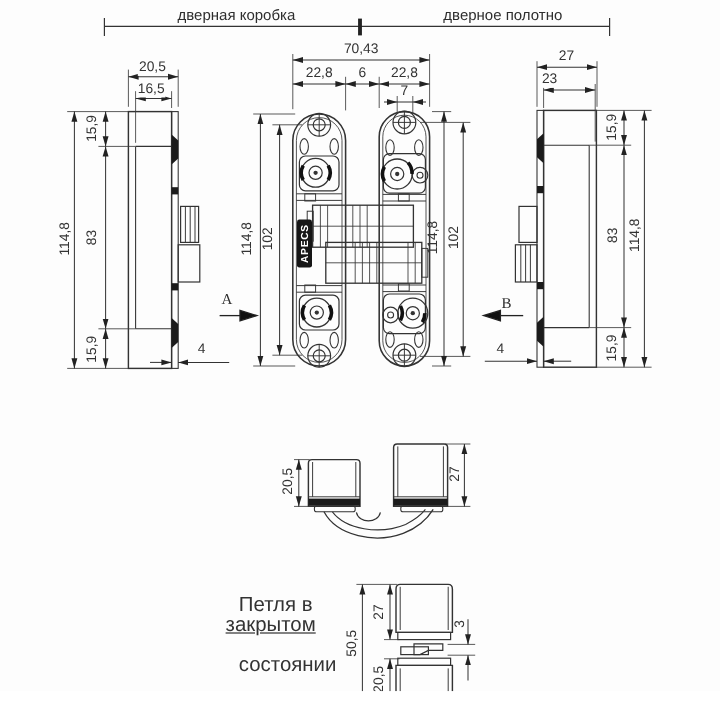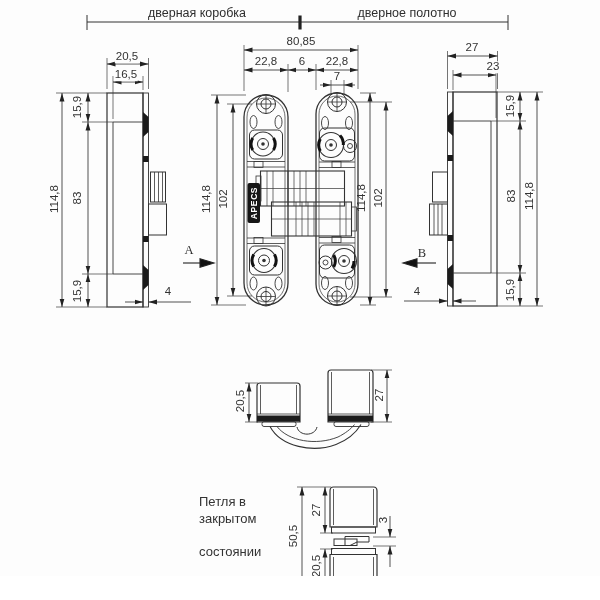--- a/index.html
+++ b/index.html
@@ -7,21 +7,21 @@
          font-family:"Liberation Sans",sans-serif;color:#333;}
   #stage svg{position:absolute;left:0;top:0;}
   .lbl{position:absolute;transform:translate(-50%,-50%);white-space:nowrap;
        font-size:11.5px;color:#333;background:#fdfdfd;padding:0 1px;line-height:1;}
   .lblv{position:absolute;transform:translate(-50%,-50%) rotate(-90deg);white-space:nowrap;
         font-size:11.5px;color:#333;line-height:1;}
   .toplabel{position:absolute;transform:translate(-50%,-50%);white-space:nowrap;
         font-size:12.5px;color:#2e2e2e;}
   .sec{position:absolute;transform:translate(-50%,-50%);font-family:"Liberation Serif",serif;
         font-size:12.5px;color:#2e2e2e;}
-  .cap{position:absolute;font-size:13px;color:#333;white-space:nowrap;line-height:1;}
+  .cap{position:absolute;font-size:17px;color:#333;white-space:nowrap;line-height:1;}
   .brand{position:absolute;transform:translate(-50%,-50%) rotate(-90deg);
         font-size:8.5px;font-weight:bold;letter-spacing:0.6px;color:#fff;line-height:1;}
 </style>
 </head>
 <body>
 
 <div id="stage">
 
 <svg width="600" height="600" viewBox="0 0 600 600">
   <defs>
@@ -222,57 +222,57 @@
 
   <g stroke="#222" stroke-width="1.1" fill="#111">
     <path d="M183,263 H202" fill="none"></path>
     <polygon points="200,258.7 214,263 200,267.3"></polygon>
     <path d="M416,263 H436" fill="none"></path>
     <polygon points="417,258.7 403,263 417,267.3"></polygon>
   </g>
 </svg>
 
   <span class="toplabel" style="left:197px;top:13px;">дверная коробка</span>
-  <span class="toplabel" style="left:407px;top:13px;">дверное полотно</span>
+  <span class="toplabel" style="left:419px;top:13px;">дверное полотно</span>
 
   <span class="lbl" style="left:127px;top:57px;">20,5</span>
   <span class="lbl" style="left:126px;top:75px;text-align:right;">16,5</span>
   <span class="lblv" style="left:55px;top:199px;">114,8</span>
   <span class="lblv" style="left:78px;top:107px;">15,9</span>
   <span class="lblv" style="left:78px;top:198px;">83</span>
   <span class="lblv" style="left:78px;top:291px;">15,9</span>
   <span class="lbl" style="left:168px;top:292px;">4</span>
 
   <span class="sec" style="left:189px;top:250px;">A</span>
   <span class="sec" style="left:422px;top:253px;">B</span>
 
-  <span class="lbl" style="left:301px;top:42px;">80,85</span>
+  <span class="lbl" style="left:301px;top:42px;">70,43</span>
   <span class="lbl" style="left:266px;top:62px;">22,8</span>
   <span class="lbl" style="left:302px;top:62px;">6</span>
   <span class="lbl" style="left:337px;top:62px;">22,8</span>
   <span class="lbl" style="left:337px;top:77px;">7</span>
   <span class="lblv" style="left:207px;top:199px;">114,8</span>
   <span class="lblv" style="left:224px;top:199px;">102</span>
   <span class="lblv" style="left:362px;top:198px;">114,8</span>
   <span class="lblv" style="left:379px;top:198px;">102</span>
 
   <span class="lbl" style="left:472px;top:48px;">27</span>
-  <span class="lbl" style="left:493px;top:67px;">23</span>
+  <span class="lbl" style="left:458px;top:67px;">23</span>
   <span class="lblv" style="left:511px;top:106px;">15,9</span>
   <span class="lblv" style="left:512px;top:196px;">83</span>
   <span class="lblv" style="left:530px;top:196px;">114,8</span>
   <span class="lblv" style="left:511px;top:290px;">15,9</span>
   <span class="lbl" style="left:417px;top:292px;">4</span>
 
   <span class="lblv" style="left:241px;top:401px;">20,5</span>
   <span class="lblv" style="left:380px;top:395px;">27</span>
 
   <span class="lblv" style="left:294px;top:536px;">50,5</span>
   <span class="lblv" style="left:317px;top:510px;">27</span>
   <span class="lblv" style="left:317px;top:566px;">20,5</span>
   <span class="lblv" style="left:384px;top:520px;">3</span>
 
   <span class="cap" style="left:199px;top:495px;">Петля в</span>
-  <span class="cap" style="left:199px;top:512px;">закрытом</span>
+  <span class="cap" style="left:188px;top:512px;text-decoration:underline;">закрытом</span>
   <span class="cap" style="left:199px;top:545px;">состоянии</span>
 
   <span class="brand" style="left:253.5px;top:203px;">APECS</span>
 </div>
 
 </body></html>

